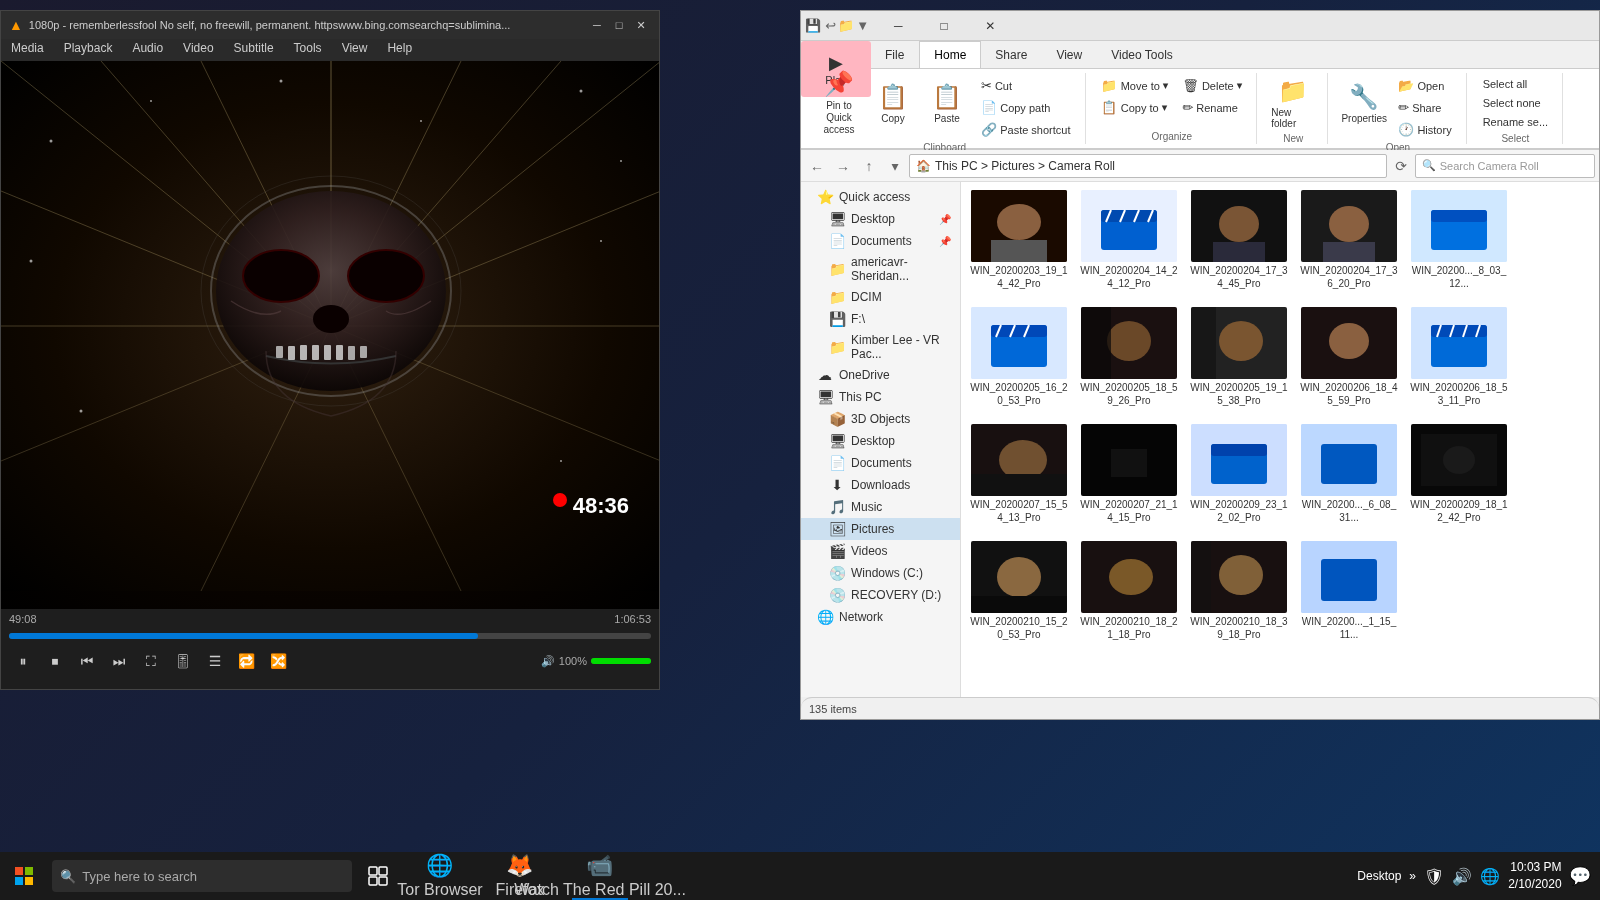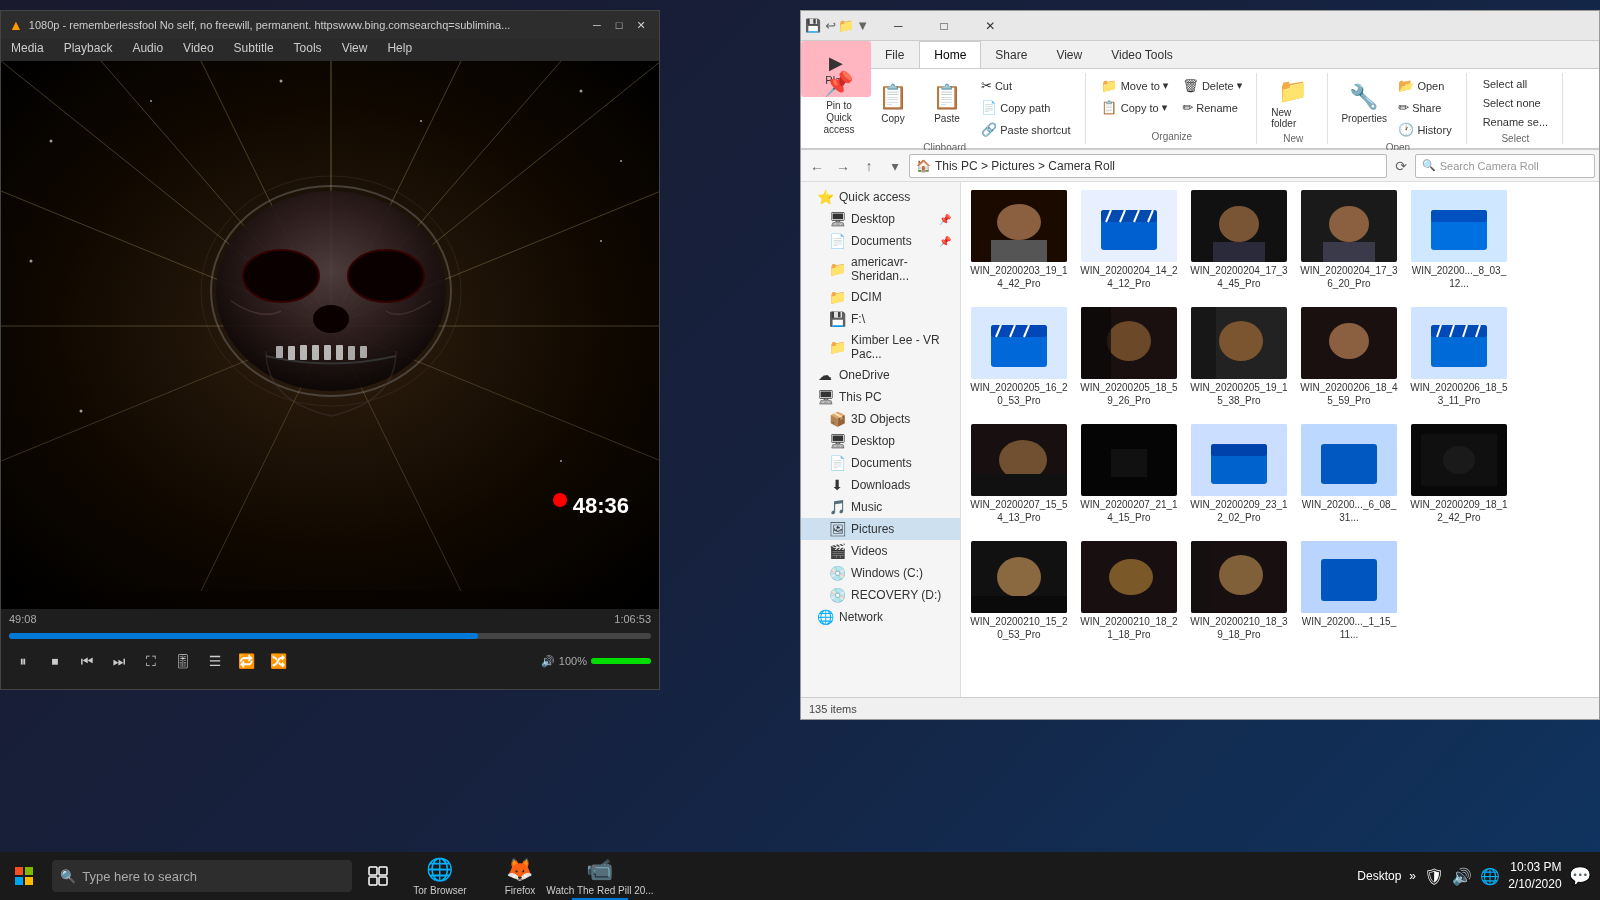--- a/index.html
+++ b/index.html
@@ -39,21 +39,21 @@
     .vlc-vol-bar { width: 60px; height: 6px; background: #444; border-radius: 3px; position: relative; }
     .vlc-vol-fill { height: 100%; background: #0d0; width: 100%; border-radius: 3px; }
 
     
     .recording-indicator { position: absolute; bottom: 90px; right: 30px; color: white; font-size: 22px; font-weight: bold; display: flex; gap: 6px; }
     .rec-dot { width: 14px; height: 14px; background: red; border-radius: 50%; }
 
     
     .taskbar-app { width: 80px; height: 48px; display: flex; flex-direction: column; align-items: center; justify-content: center; cursor: pointer; gap: 2px; position: relative; }
     .taskbar-app-icon { font-size: 22px; }
-    .taskbar-app-label { font-size: 10px; color: #ccc; text-align: center; white-space: nowrap; }
+    .taskbar-app-label { font-size: 16px; color: #ccc; text-align: center; white-space: nowrap; }
     .taskbar-app-line { position: absolute; bottom: 0; width: 70%; height: 2px; background: #0078d7; }
 
     
     .explorer-window { position: absolute; top: 10px; right: 0; width: 800px; height: 710px; background: #f0f0f0; border: 1px solid #999; display: flex; flex-direction: column; z-index: 50; }
     .explorer-titlebar { height: 30px; background: #e8e8e8; display: flex; align-items: center; padding: 0 4px; border-bottom: 1px solid #ccc; }
     .explorer-titlebar-title { flex: 1; font-size: 12px; font-weight: 600; color: #333; text-align: center; }
     .explorer-titlebar-controls { display: flex; gap: 0; }
     .explorer-titlebar-btn { width: 46px; height: 30px; display: flex; align-items: center; justify-content: center; cursor: pointer; font-size: 12px; color: #333; }
 
     
@@ -89,21 +89,21 @@
     .sidebar-pin { font-size: 10px; color: #999; margin-left: auto; }
 
     
     .file-grid { flex: 1; overflow-y: auto; background: #fff; padding: 4px; display: flex; flex-wrap: wrap; align-content: flex-start; gap: 2px; }
     .file-item { width: 108px; height: 115px; display: flex; flex-direction: column; align-items: center; padding: 4px; cursor: pointer; border-radius: 2px; }
     .file-thumb { width: 96px; height: 72px; background: #ddd; border-radius: 2px; overflow: hidden; display: flex; align-items: center; justify-content: center; position: relative; }
     .file-name { font-size: 10px; color: #333; text-align: center; word-break: break-all; margin-top: 2px; line-height: 1.3; }
     .thumb-face { background: linear-gradient(135deg, #2a1a0a, #3a2a1a); }
 
     
-    .explorer-statusbar { height: 22px; background: #f0f0f0; border-top: 1px solid #ccc; display: flex; align-items: center; padding: 0 8px; font-size: 11px; color: #444; }
+    .explorer-statusbar { height: 22px; background: #f0f0f0; border-top: 1px solid #ccc; display: flex; align-items: center; padding: 0 8px; font-size: 11px; color: #444; border-radius: 11px; }
   </style>
 </head>
 <body>
 
 <div class="desktop">
 
   <div class="vlc-window">
     <div class="vlc-titlebar">
 
       <span style="color:#f90;font-size:14px;margin-right:6px;">▲</span>

